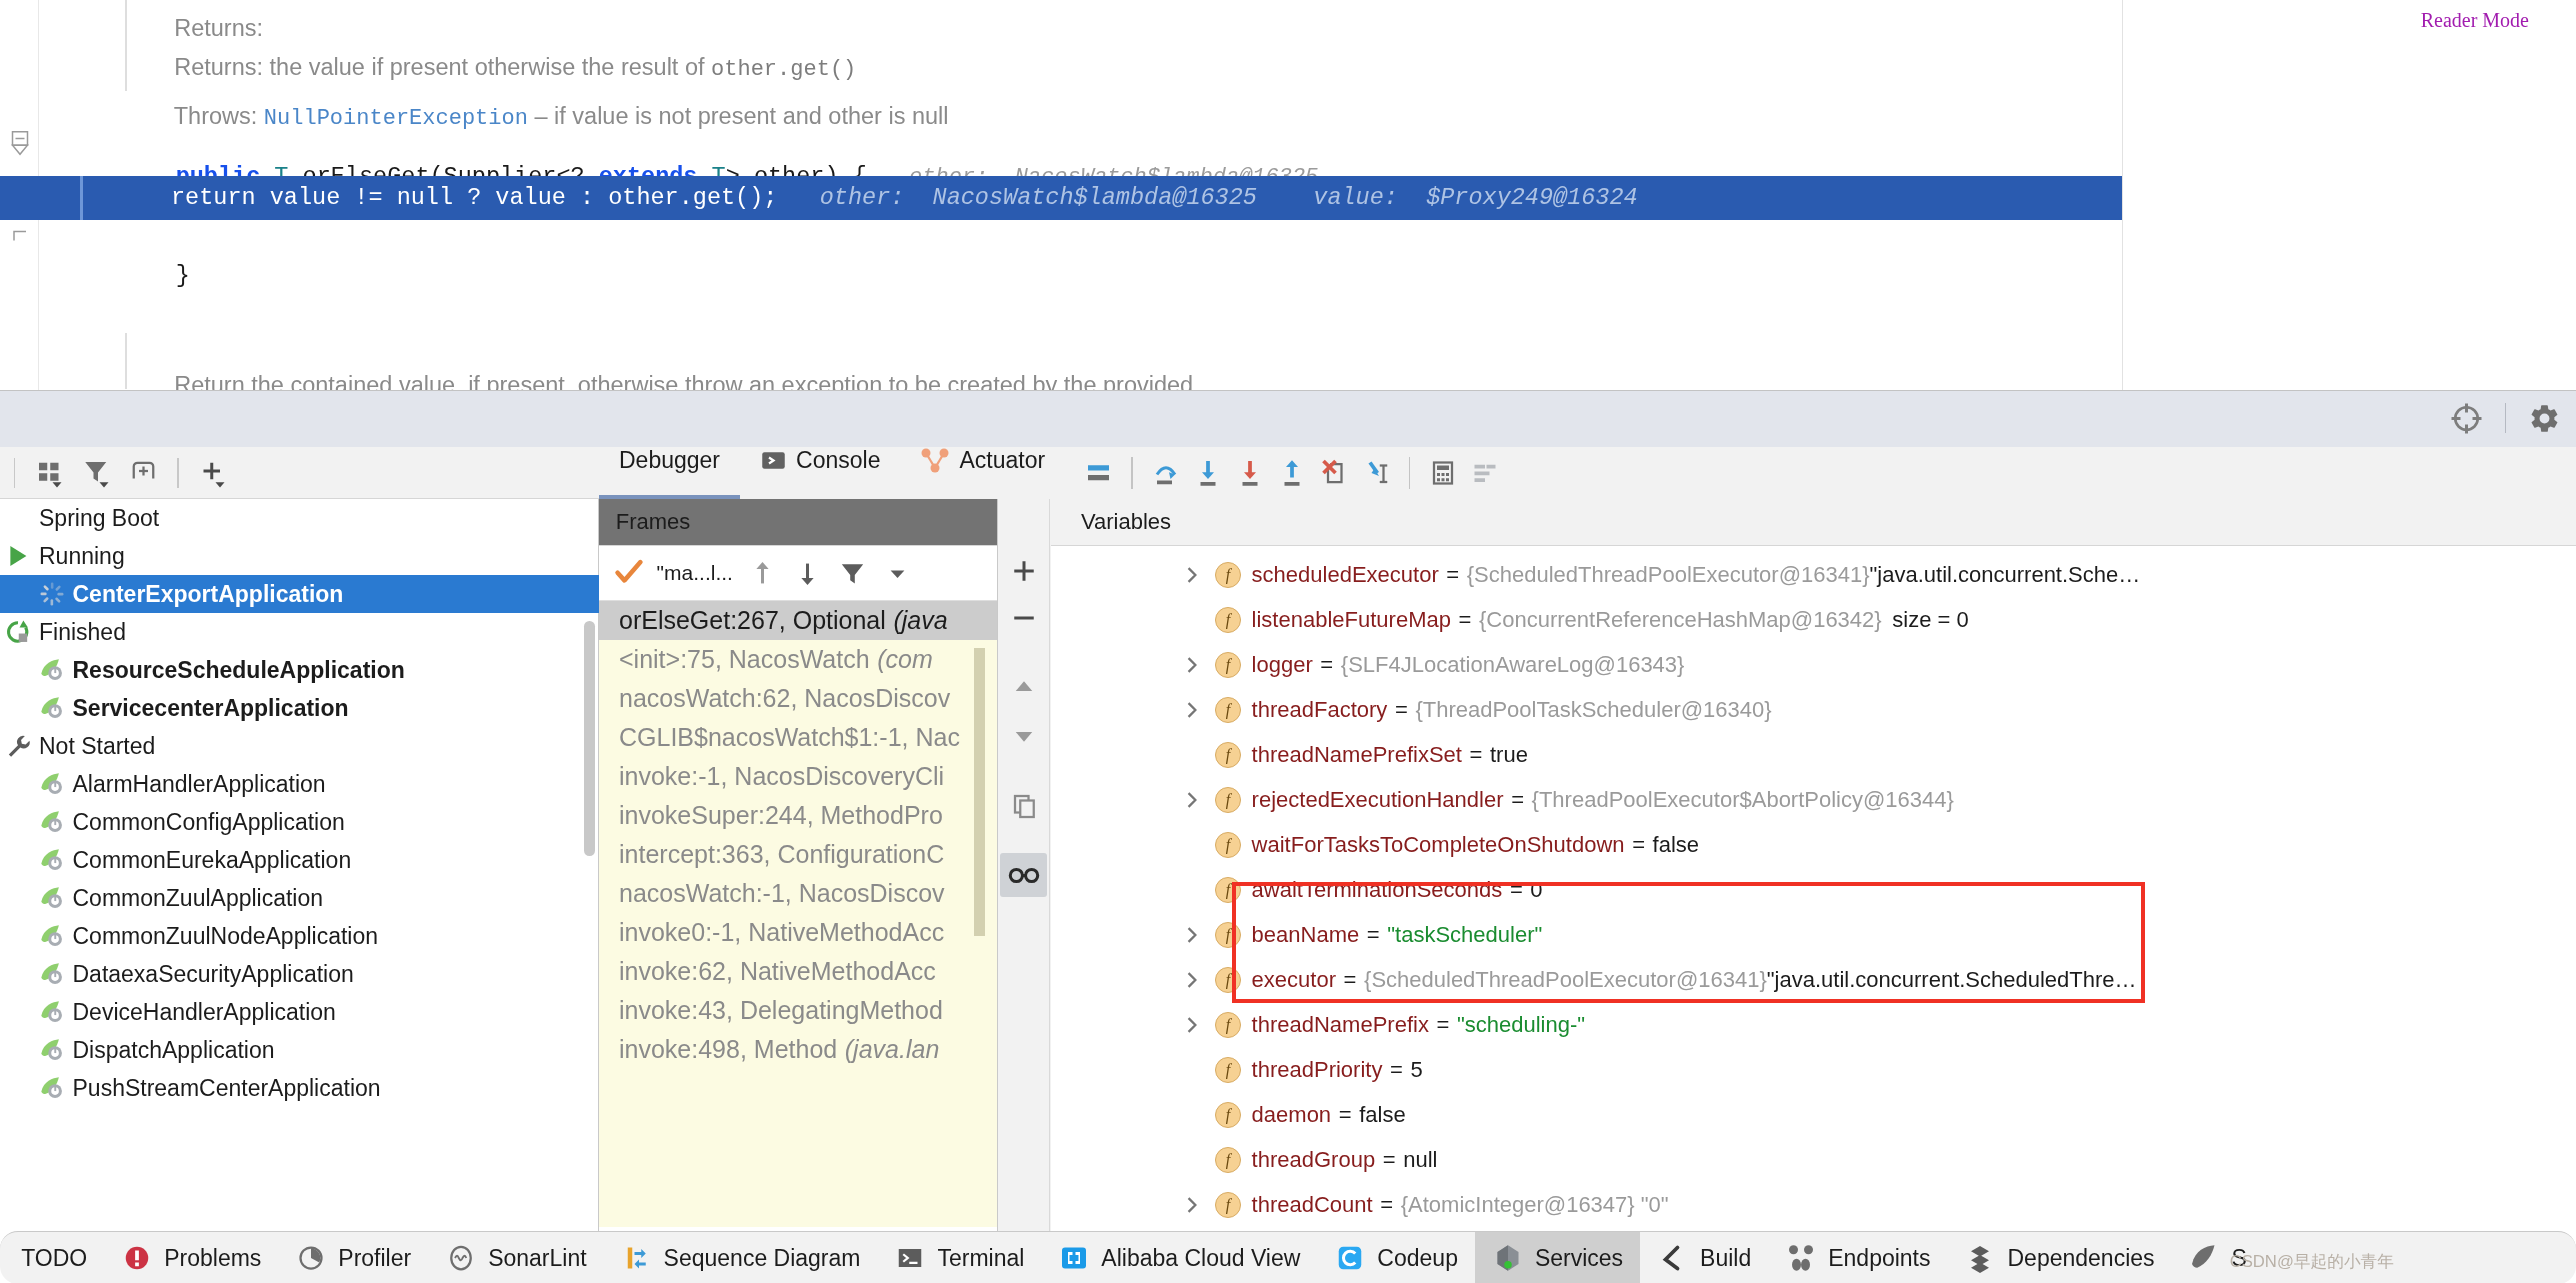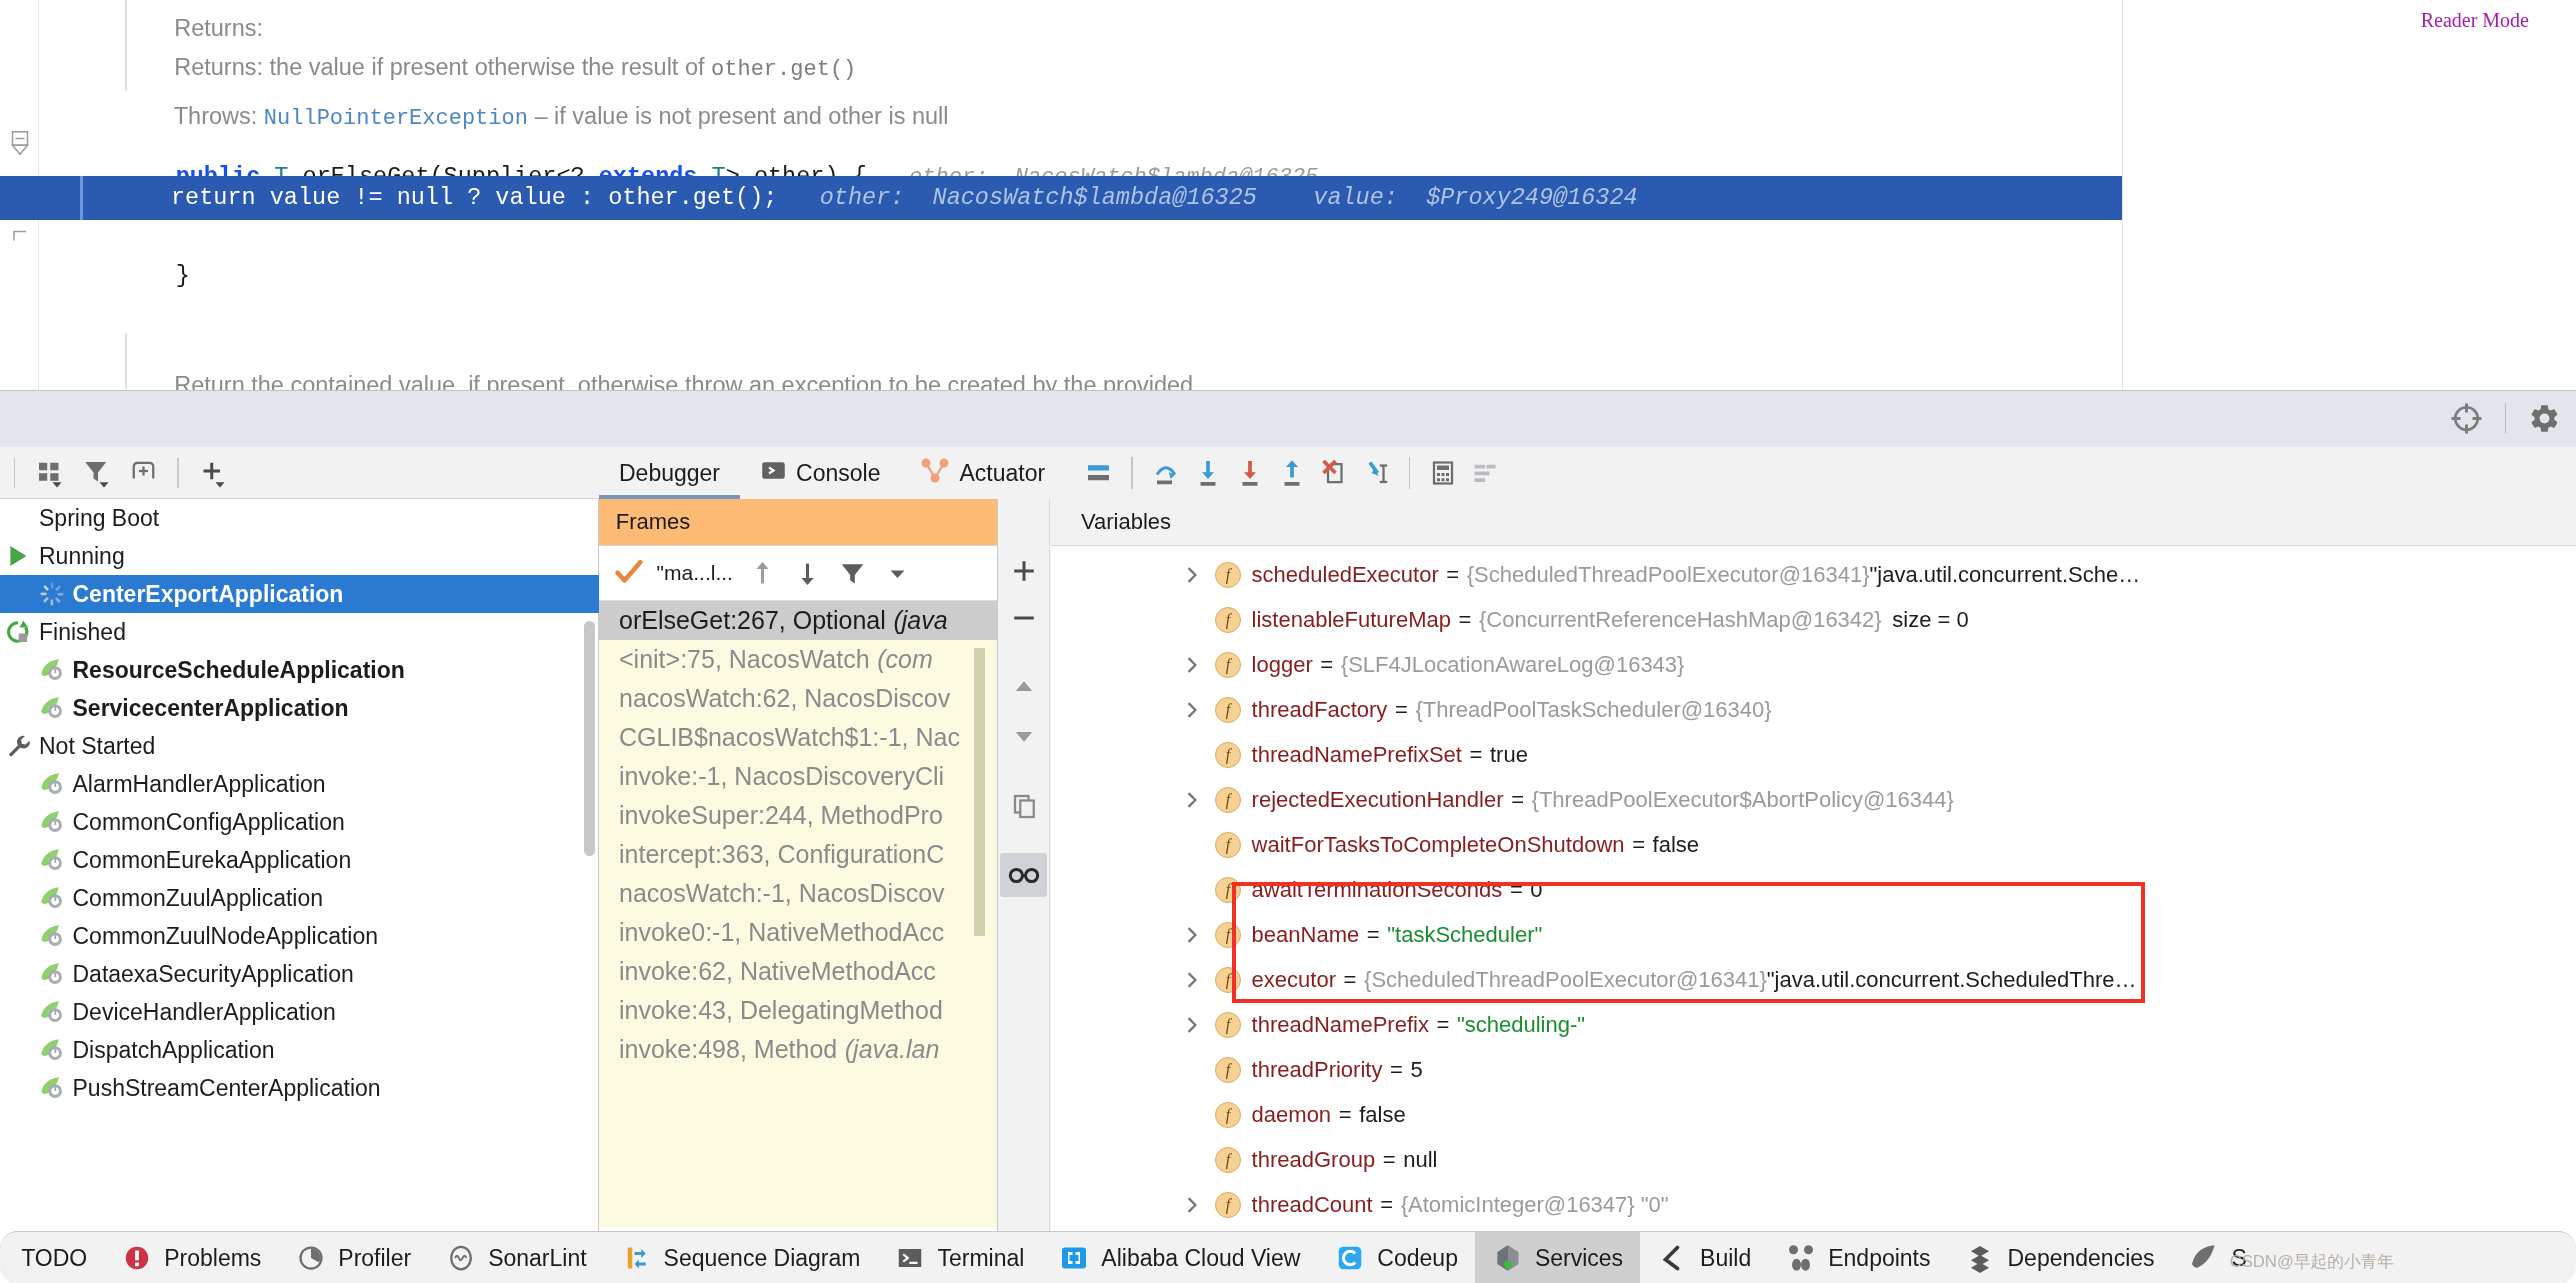--- a/index.html
+++ b/index.html
@@ -132,38 +132,38 @@
   
   .debugger {
     position: absolute; left: 599px; top: 56px; width: 1977px; height: 785px;
     background: #f2f2f2;
   }
   .dbg-tabs {
     position: absolute; left: 0; top: 0; width: 1977px; height: 52px;
     display: flex; align-items: center; background: #f2f2f2;
   }
   .dbg-tab {
-    display: flex; align-items: center; gap: 9px; height: 52px;
+    display: flex; align-items: flex-start; gap: 9px; height: 52px;
     padding: 0 20px; font-size: 23px; color: #1c1c1c; position: relative;
   }
   .dbg-tab.active::after {
     content: ""; position: absolute; left: 0; right: 0; bottom: 0; height: 3.8px;
     background: #7a93bd;
   }
   .dbg-tb-sep { width: 1.5px; height: 32px; background: #c4c4c4; margin: 0 12px; }
   .dbg-tb-icon { width: 42px; height: 42px; display: flex; align-items: center; justify-content: center; }
 
   .panes { position: absolute; left: 0; top: 52px; width: 1977px; height: 734px; }
 
   .frames-pane {
     position: absolute; left: 0; top: 0; width: 399px; height: 734px;
     background: #ffffff; border-right: 0.8px solid #c9c9c9;
   }
   .pane-header {
-    height: 47px; background: #fdba74; display: flex; align-items: center;
+    height: 47px; background: #737373; display: flex; align-items: center;
     padding-left: 16.7px; font-size: 22px; color: #1c1c1c;
     border-bottom: 0.8px solid #d6d6d6;
   }
   .frames-toolbar {
     height: 55px; background: #ffffff; display: flex; align-items: center;
     gap: 6px; padding-left: 10.6px; border-bottom: 0.8px solid #dedede;
   }
   .thread-sel { font-size: 21px; color: #1c1c1c; margin-right: 4.5px; }
   .ft-icon { width: 39px; height: 38px; display: flex; align-items: center; justify-content: center; }
   .frames-list { background: #fcfbe2; height: 626px; overflow: hidden; }

